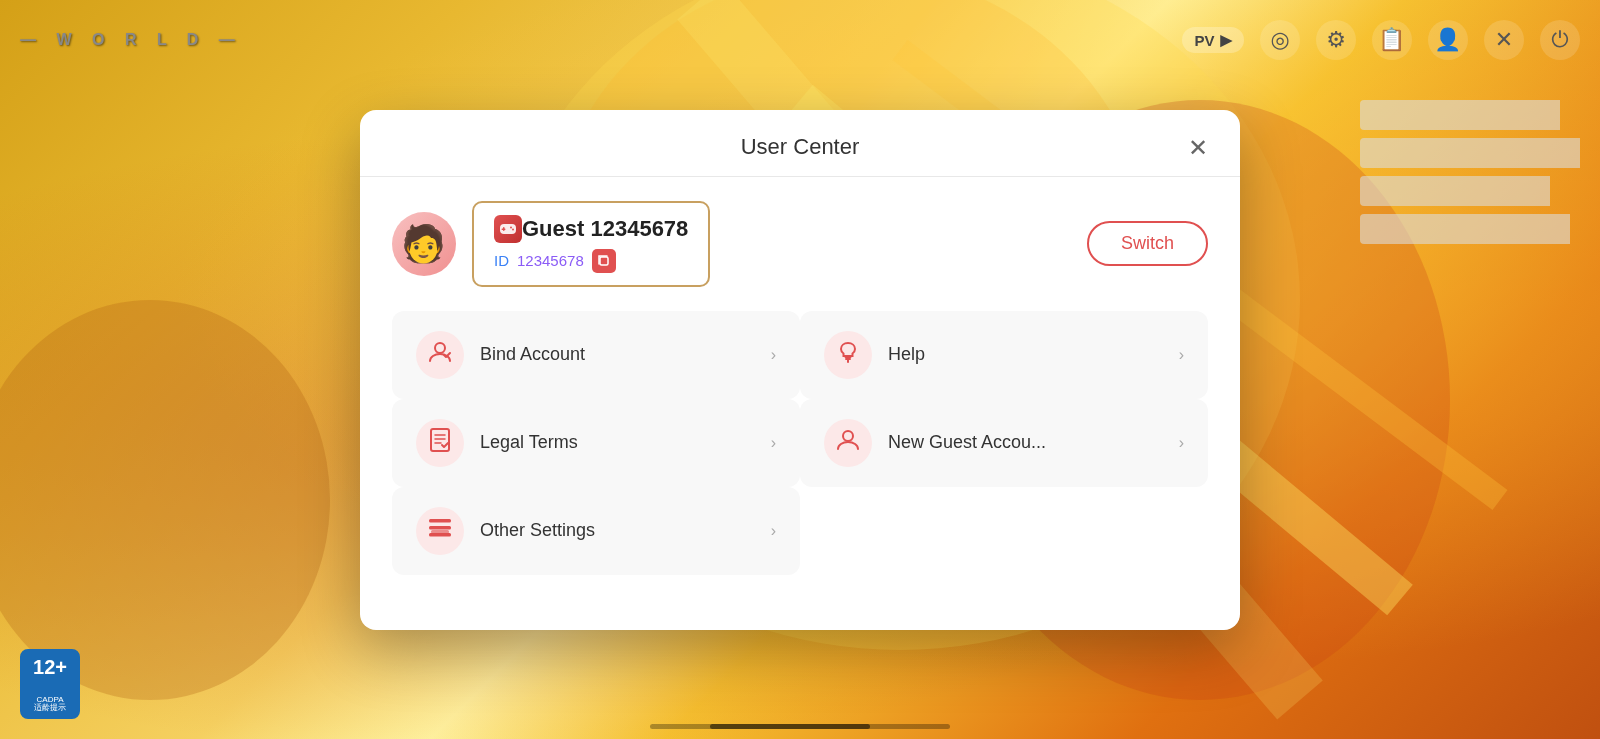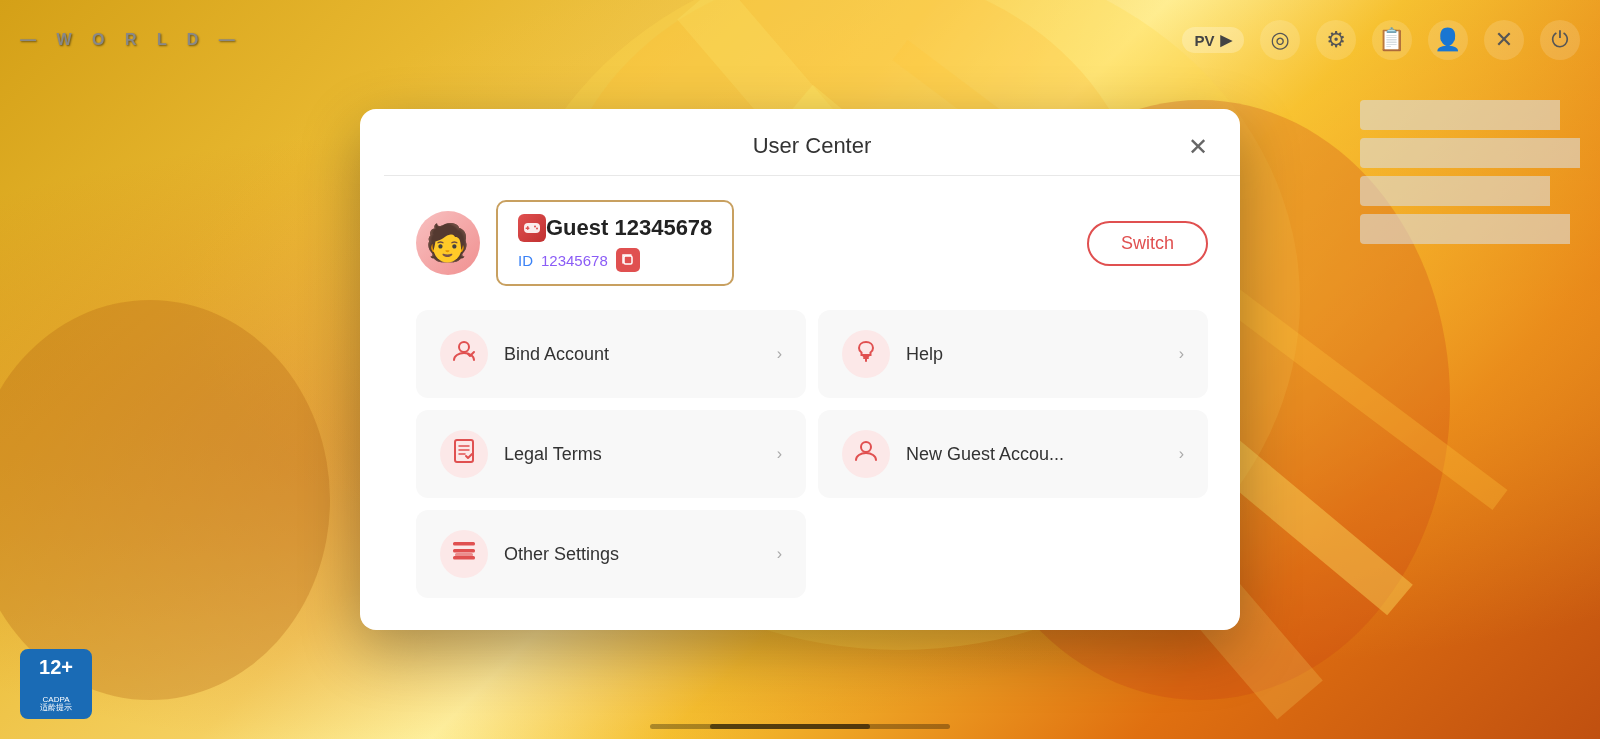--- a/index.html
+++ b/index.html
@@ -127,21 +127,21 @@
       border-radius: 3px;
       margin-left: 60px;
     }
 
     
     .age-badge {
       position: absolute;
       bottom: 20px;
       left: 20px;
       z-index: 10;
-      width: 72px;
+      width: 60px;
       height: 70px;
       background: #1a6bb5;
       border-radius: 8px;
       display: flex;
       flex-direction: column;
       align-items: center;
       justify-content: center;
       color: white;
       font-weight: 900;
       font-size: 20px;
@@ -188,21 +188,20 @@
     
     .modal {
       background: #ffffff;
       border-radius: 16px;
       width: 880px;
       min-height: 520px;
       box-shadow: 0 20px 60px rgba(0,0,0,0.3);
       display: flex;
       flex-direction: column;
       overflow: hidden;
-      padding-left: 24px;
     }
 
     .modal-header {
       display: flex;
       align-items: center;
       justify-content: center;
       padding: 24px 32px 0;
       position: relative;
     }
 
@@ -338,21 +337,21 @@
       font-weight: 500;
       color: #e05050;
       background: transparent;
       cursor: pointer;
     }
 
     
     .menu-grid {
       display: grid;
       grid-template-columns: 1fr 1fr;
-      gap: 12px;
+      gap: 0;
     }
 
     .menu-item {
       background: #f8f8f8;
       border-radius: 12px;
       padding: 20px 24px;
       display: flex;
       align-items: center;
       gap: 16px;
       cursor: pointer;

